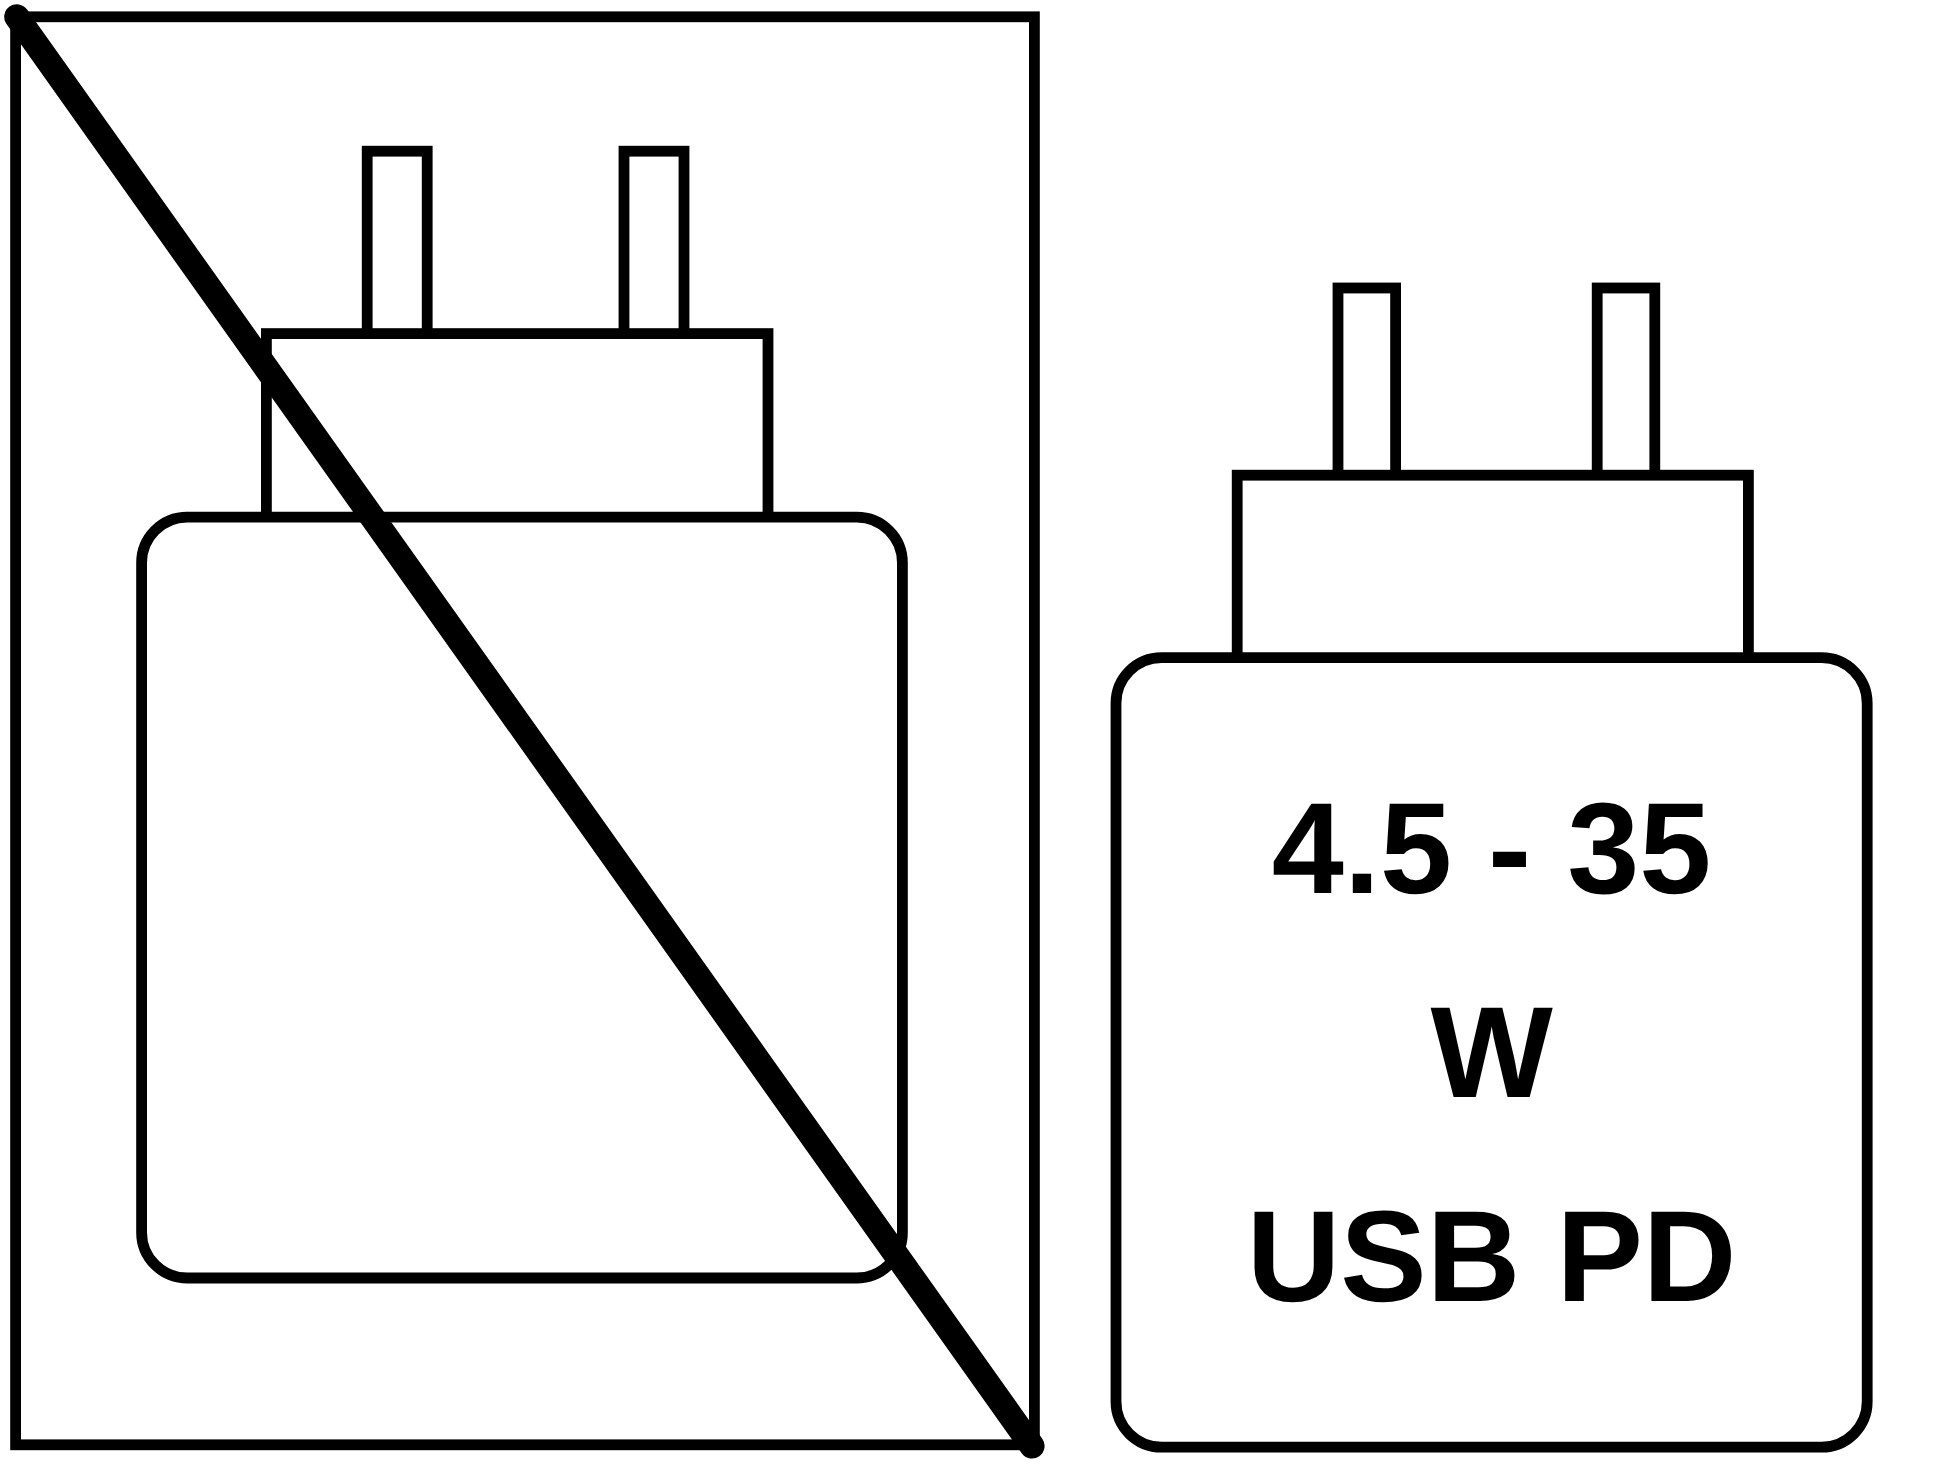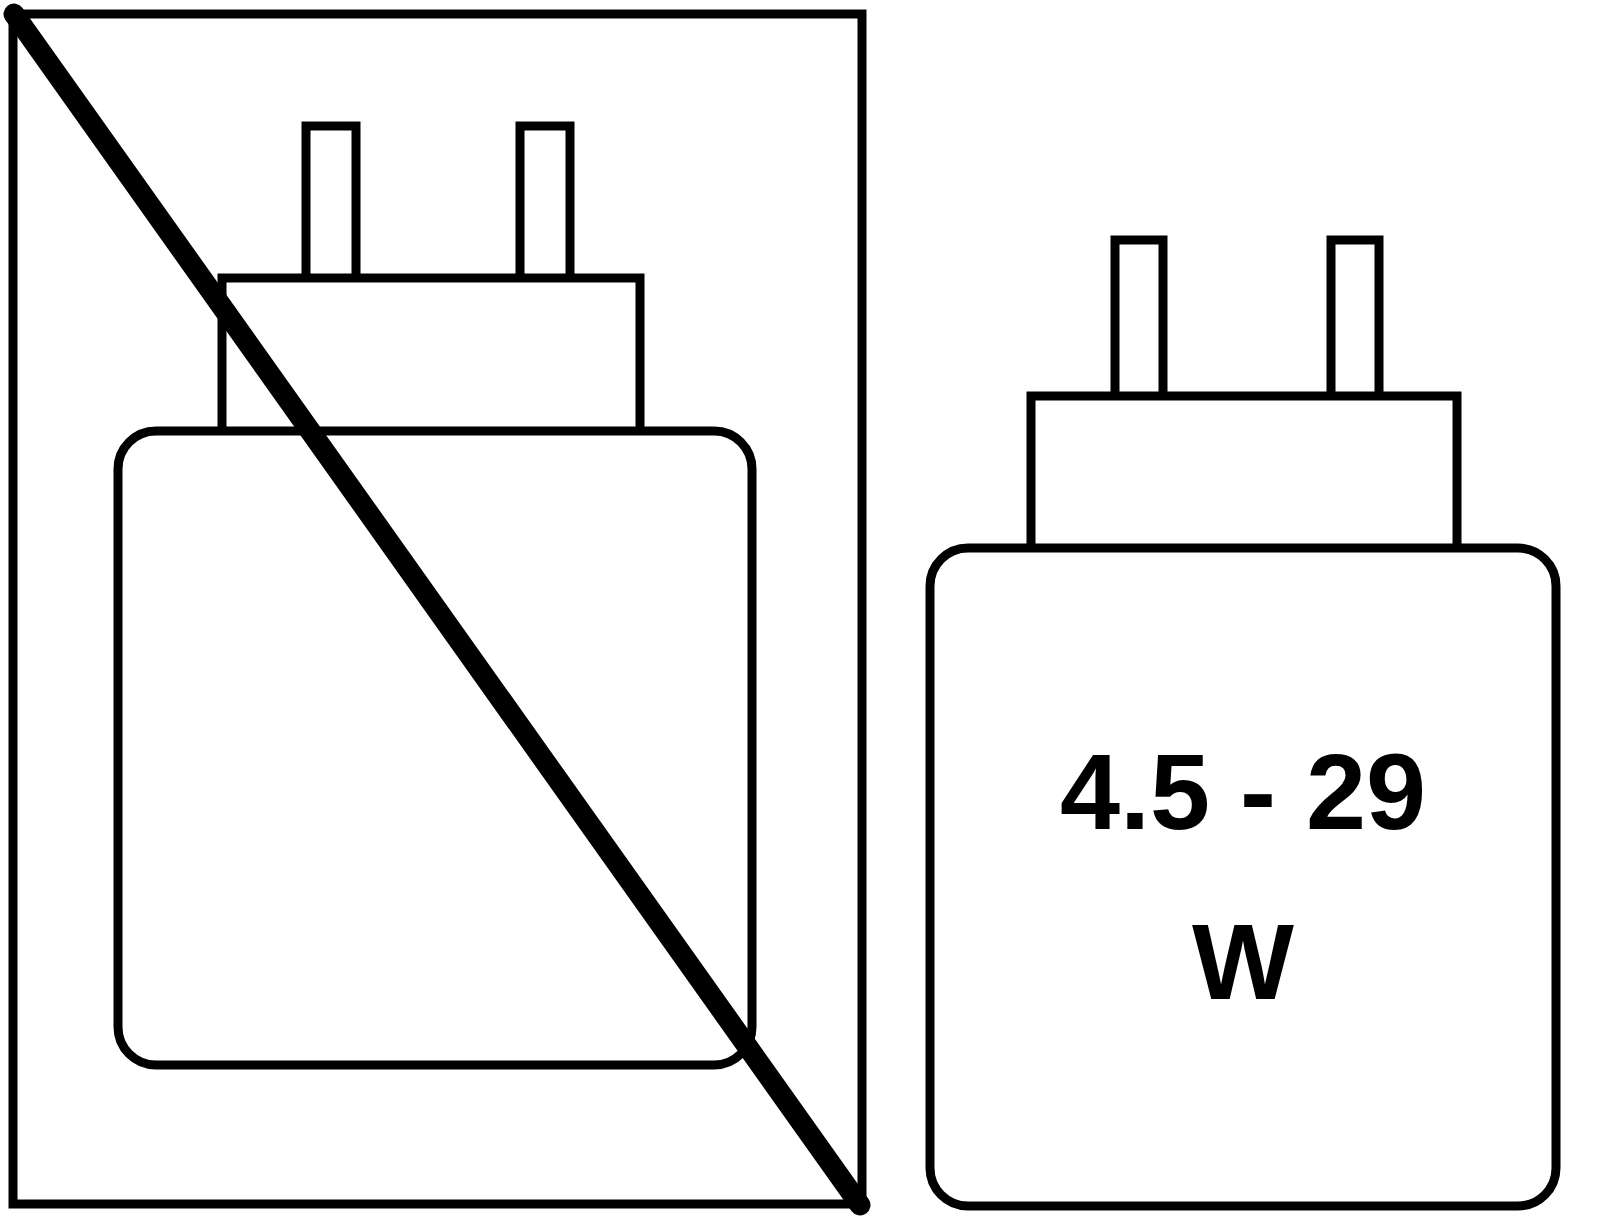--- a/index.html
+++ b/index.html
@@ -77,17 +77,18 @@
       <rect class="shape" x="1115" y="240" width="48" height="162"></rect>
       <rect class="shape" x="1331" y="240" width="48" height="162"></rect>
 
       <rect class="shape" x="1031" y="396" width="426" height="154"></rect>
 
       <rect class="shape" x="930" y="548" width="626" height="658" rx="38" ry="38"></rect>
     </g>
   </svg>
 
   <div class="label-overlay">
-    <div>4.5 - 29</div>
+    <div>4.5 - 35</div>
     <div>W</div>
+    <div>USB PD</div>
   </div>
 
 </div>
 
 </body></html>

